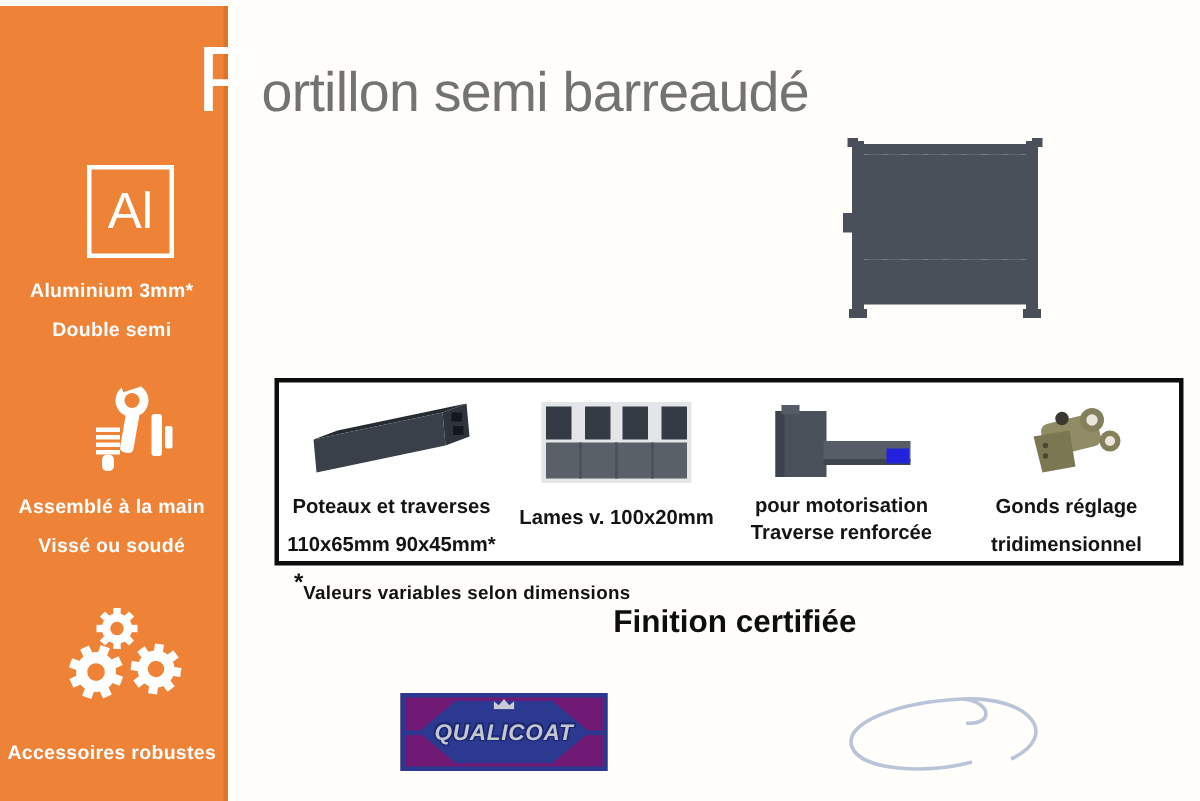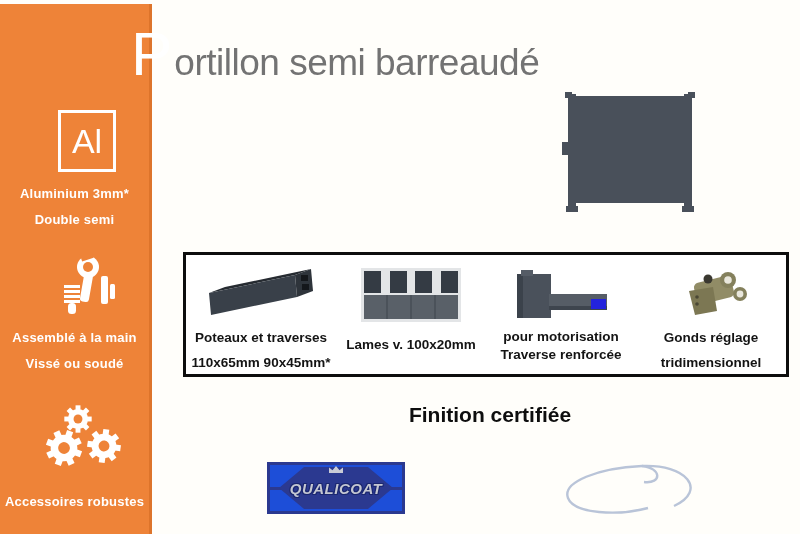--- a/index.html
+++ b/index.html
@@ -58,21 +58,21 @@
 
   
   .footnote { position:absolute; left:196px; top:380px; color:#111; font-weight:600; }
   .footnote .star { font-size:16px; font-weight:bold; vertical-align:6px; }
   .footnote .txt { font-size:12.5px; letter-spacing:.2px; }
   .finition { position:absolute; left:380px; top:403px; width:220px; text-align:center;
               font-size:21px; font-weight:bold; color:#0e0e0e; }
 
   
   .qualicoat { position:absolute; left:267px; top:462px; width:138px; height:52px;
-               border:3px solid #2B3990; background:#1d4ed8; }
+               border:3px solid #2B3990; background:#701a75; }
   .qc-line { position:absolute; left:0; right:0; top:22px; height:3px; background:#2B3990; }
   .qc-diamond { position:absolute; left:9px; right:9px; top:2px; bottom:2px; background:#2B3990;
                 clip-path:polygon(0% 50%,22% 0%,78% 0%,100% 50%,78% 100%,22% 100%); }
   .qc-crown { position:absolute; top:1px; left:50%; transform:translateX(-50%); width:14px; height:7px;
               background:#C9CBD6; clip-path:polygon(0 100%,0 20%,25% 60%,50% 0,75% 60%,100% 20%,100% 100%); }
   .qc-text { position:absolute; inset:0; display:flex; align-items:center; justify-content:center;
              font-size:15px; font-weight:bold; font-style:italic; letter-spacing:.5px; color:#C4C7D2;
              text-shadow:1px 1px 0 #1B2770,-1px -1px 0 #1B2770,1px -1px 0 #1B2770,-1px 1px 0 #1B2770; }
 
   
@@ -223,20 +223,23 @@
           <circle cx="26" cy="30" r="1.8" fill="#4A4734"></circle>
           <circle cx="26" cy="37" r="1.8" fill="#4A4734"></circle>
           <circle cx="37" cy="12" r="4.5" fill="#3A3830"></circle>
         </svg>
       </div>
       <div class="cap cap-1">Gonds réglage</div>
       <div class="cap cap-2">tridimensionnel</div>
     </div>
   </div>
 
+  <div class="footnote">
+    <span class="star">*</span><span class="txt">Valeurs variables selon dimensions</span>
+  </div>
 
   <div class="finition">Finition certifiée</div>
 
   <div class="qualicoat">
     <div class="qc-line"></div>
     <div class="qc-diamond"></div>
     <div class="qc-crown"></div>
     <div class="qc-text">QUALICOAT</div>
   </div>
 

